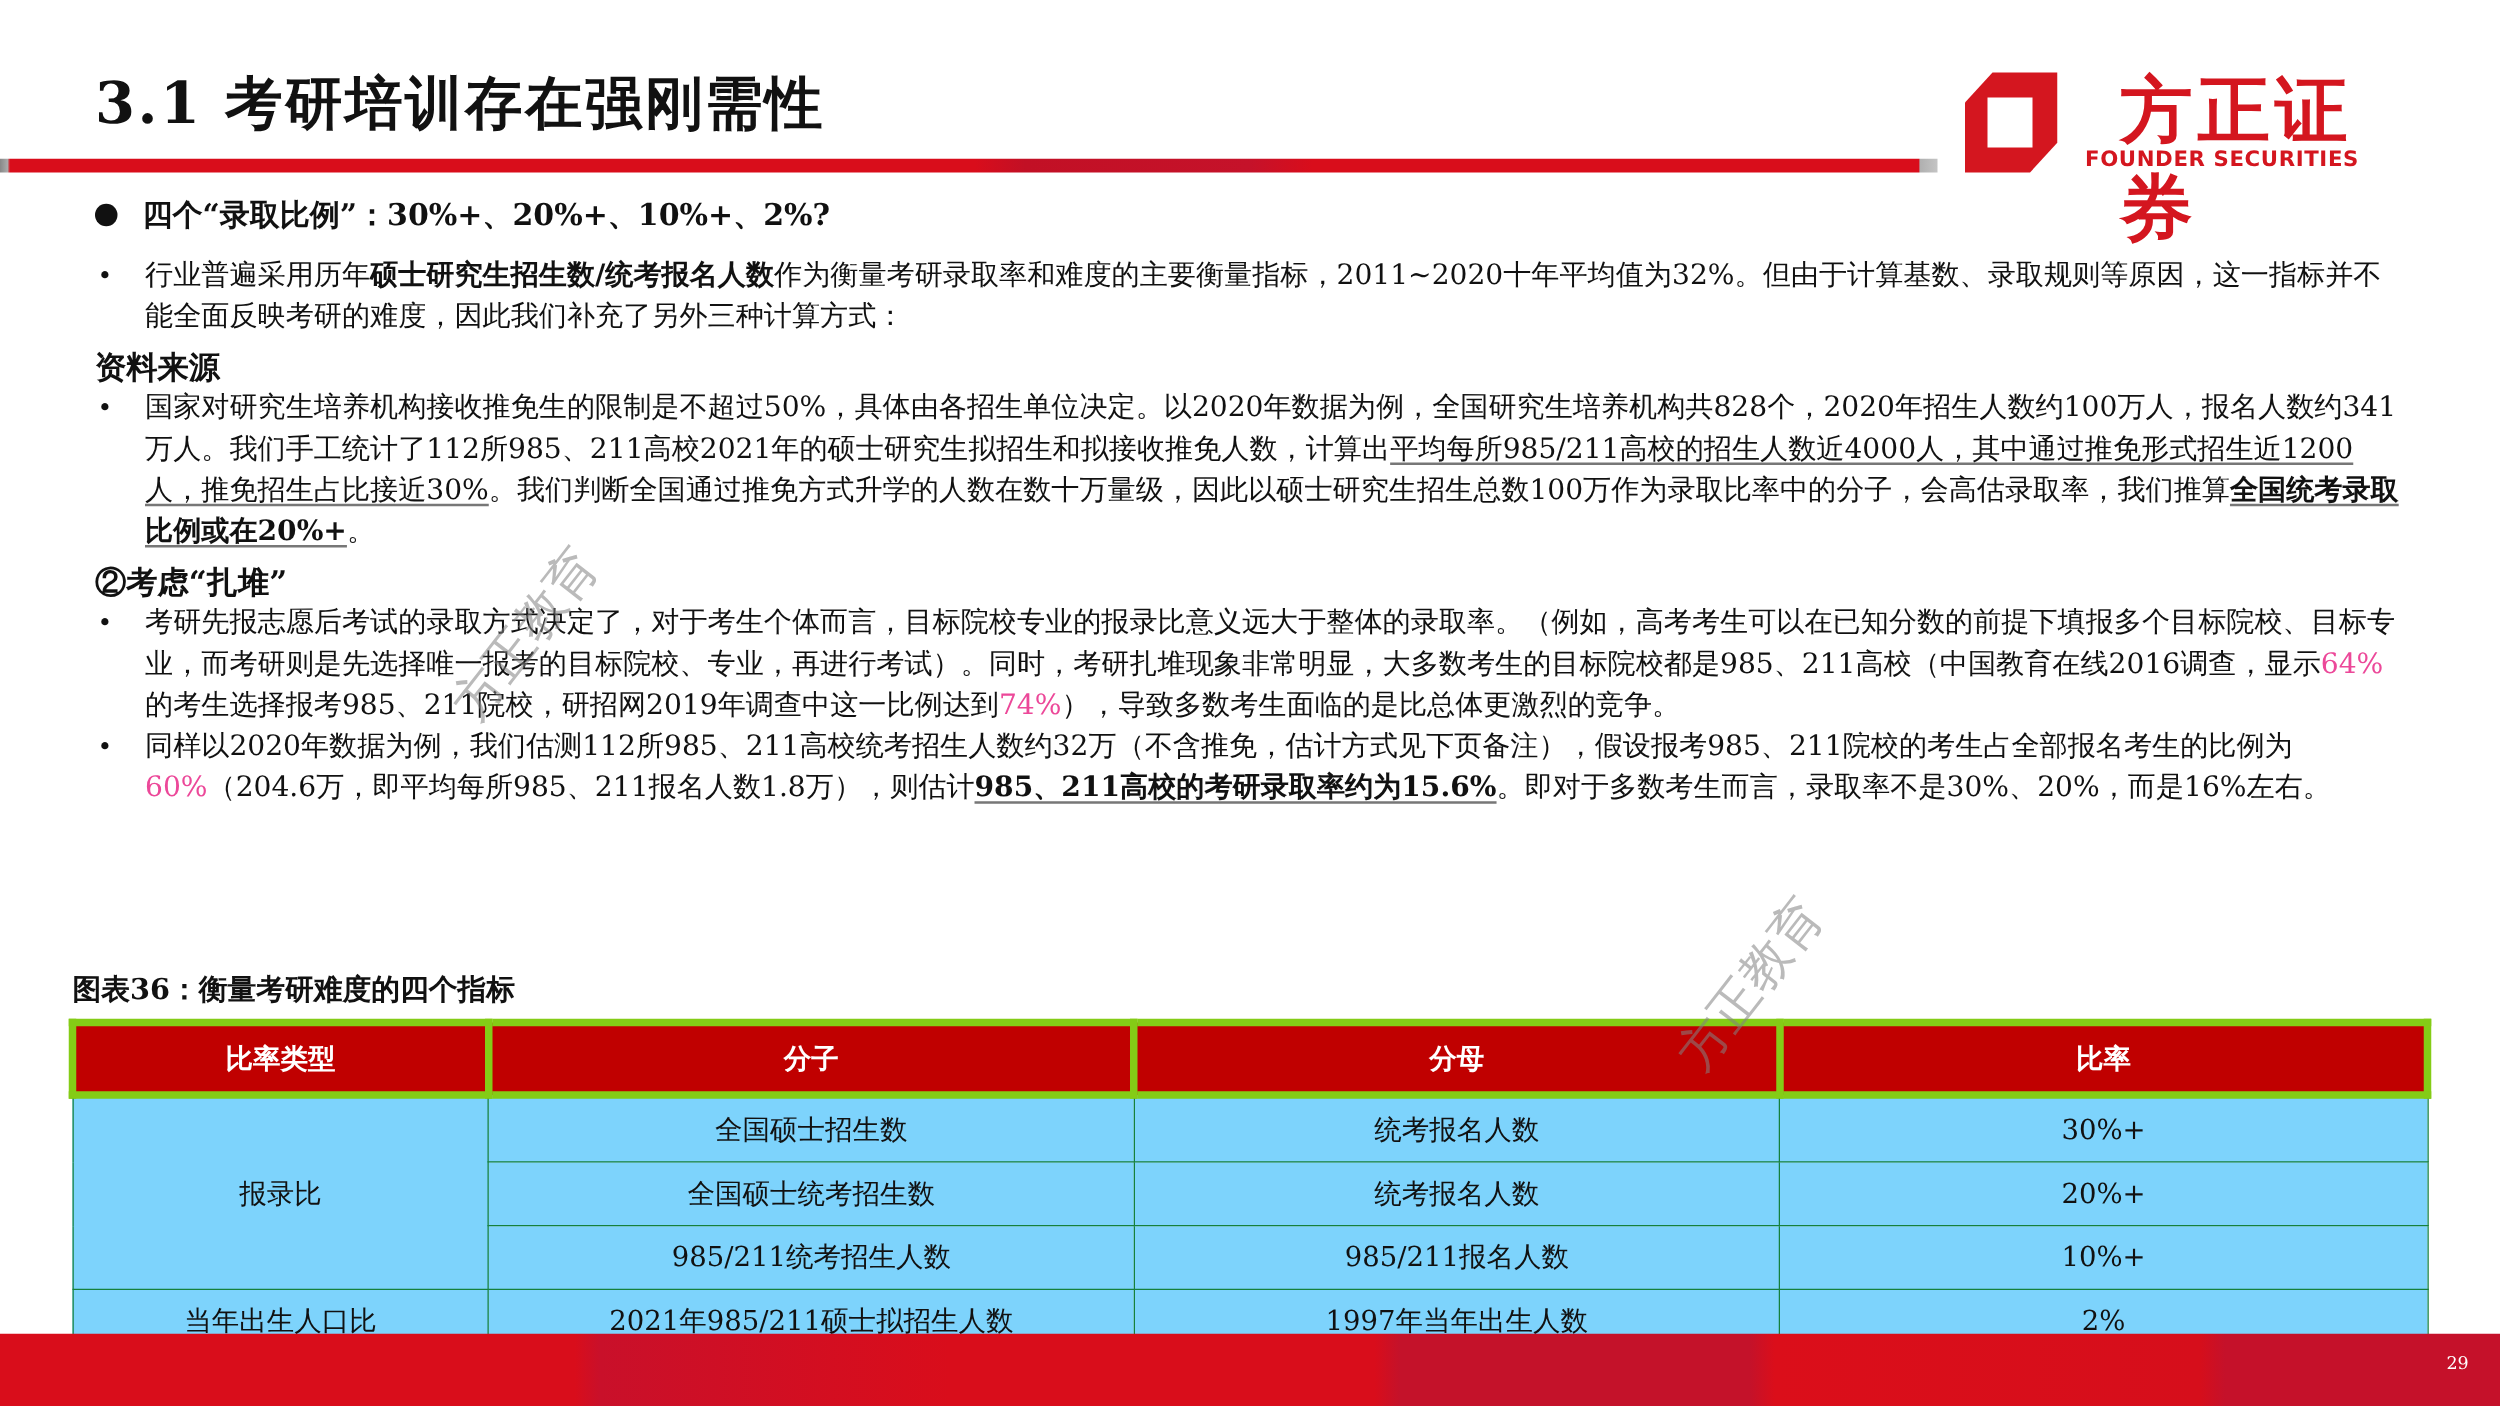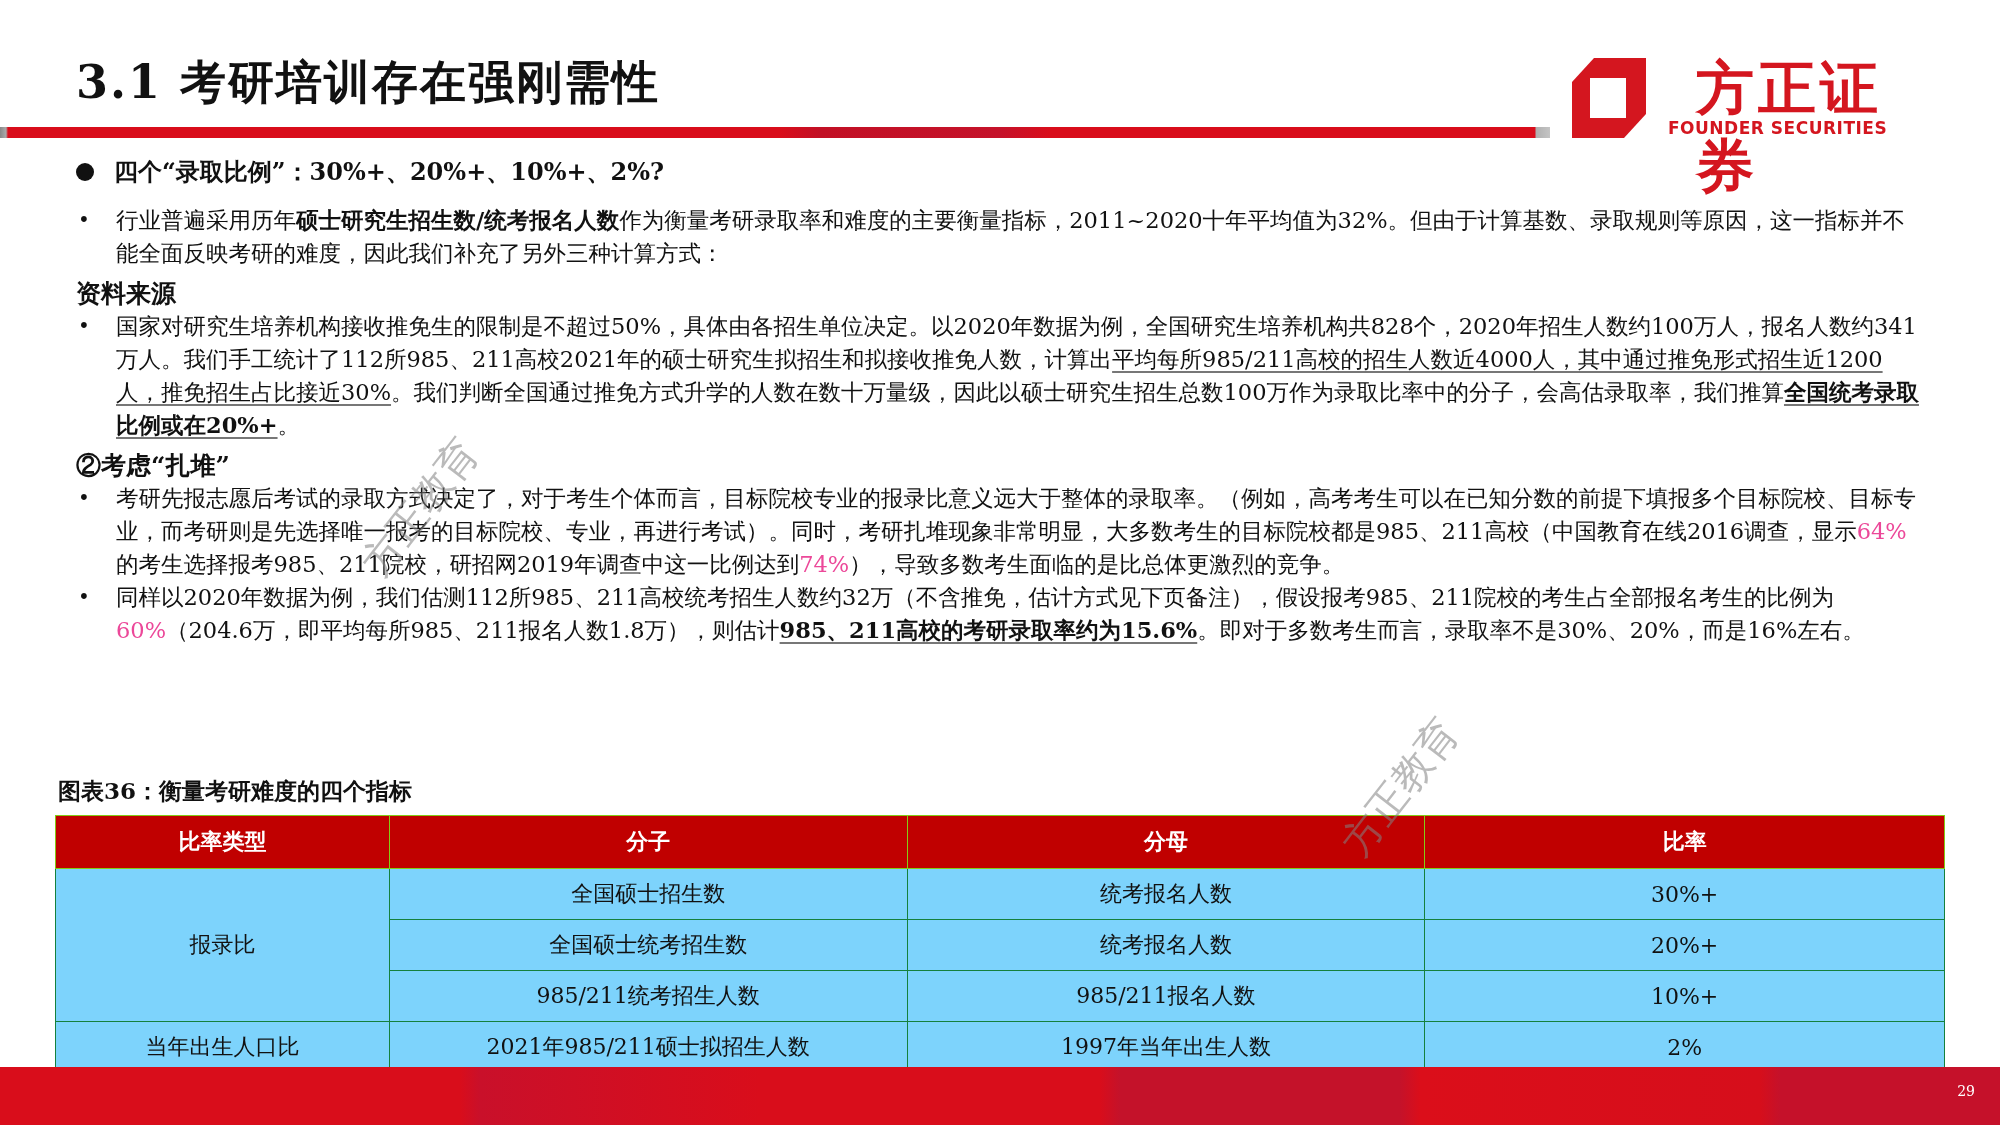--- a/index.html
+++ b/index.html
@@ -36,21 +36,21 @@
   .b { font-weight: bold; }
   .u { text-decoration: underline; text-decoration-color: #777; text-underline-offset: 4px; }
   .red { color: #ec4899; }
   .fig-caption { position: absolute; left: 58px; top: 776px; font-size: 23px; font-weight: bold; }
   table.data {
     position: absolute; left: 55px; top: 815px; width: 1890px; border-collapse: collapse;
     font-size: 22px; text-align: center;
   }
   table.data th {
     background: #c00000; color: #fff; font-weight: bold; height: 50px; font-size: 22px;
-    border: 1px solid #84cc16;
+    border: 6px solid #84cc16;
   }
   table.data td { border: 1px solid #15803d; height: 48px; background: #7dd3fc; }
   .footer {
     position: absolute; left: 0; top: 1067px; width: 2000px; height: 58px;
     background: linear-gradient(90deg, #d90d1b 0%, #d90d1b 23%, #c9102a 24%, #d90d1b 38%, #d90d1b 55%, #c4122a 56%, #c4122a 70%, #db0e1a 71%, #d60e1b 88%, #c5112a 89%);
   }
   .footer-source {
     position: absolute; left: 48px; top: 14px; color: #fff; font-size: 22px; font-style: italic;
     font-family: "DejaVu Serif", serif;
   }

